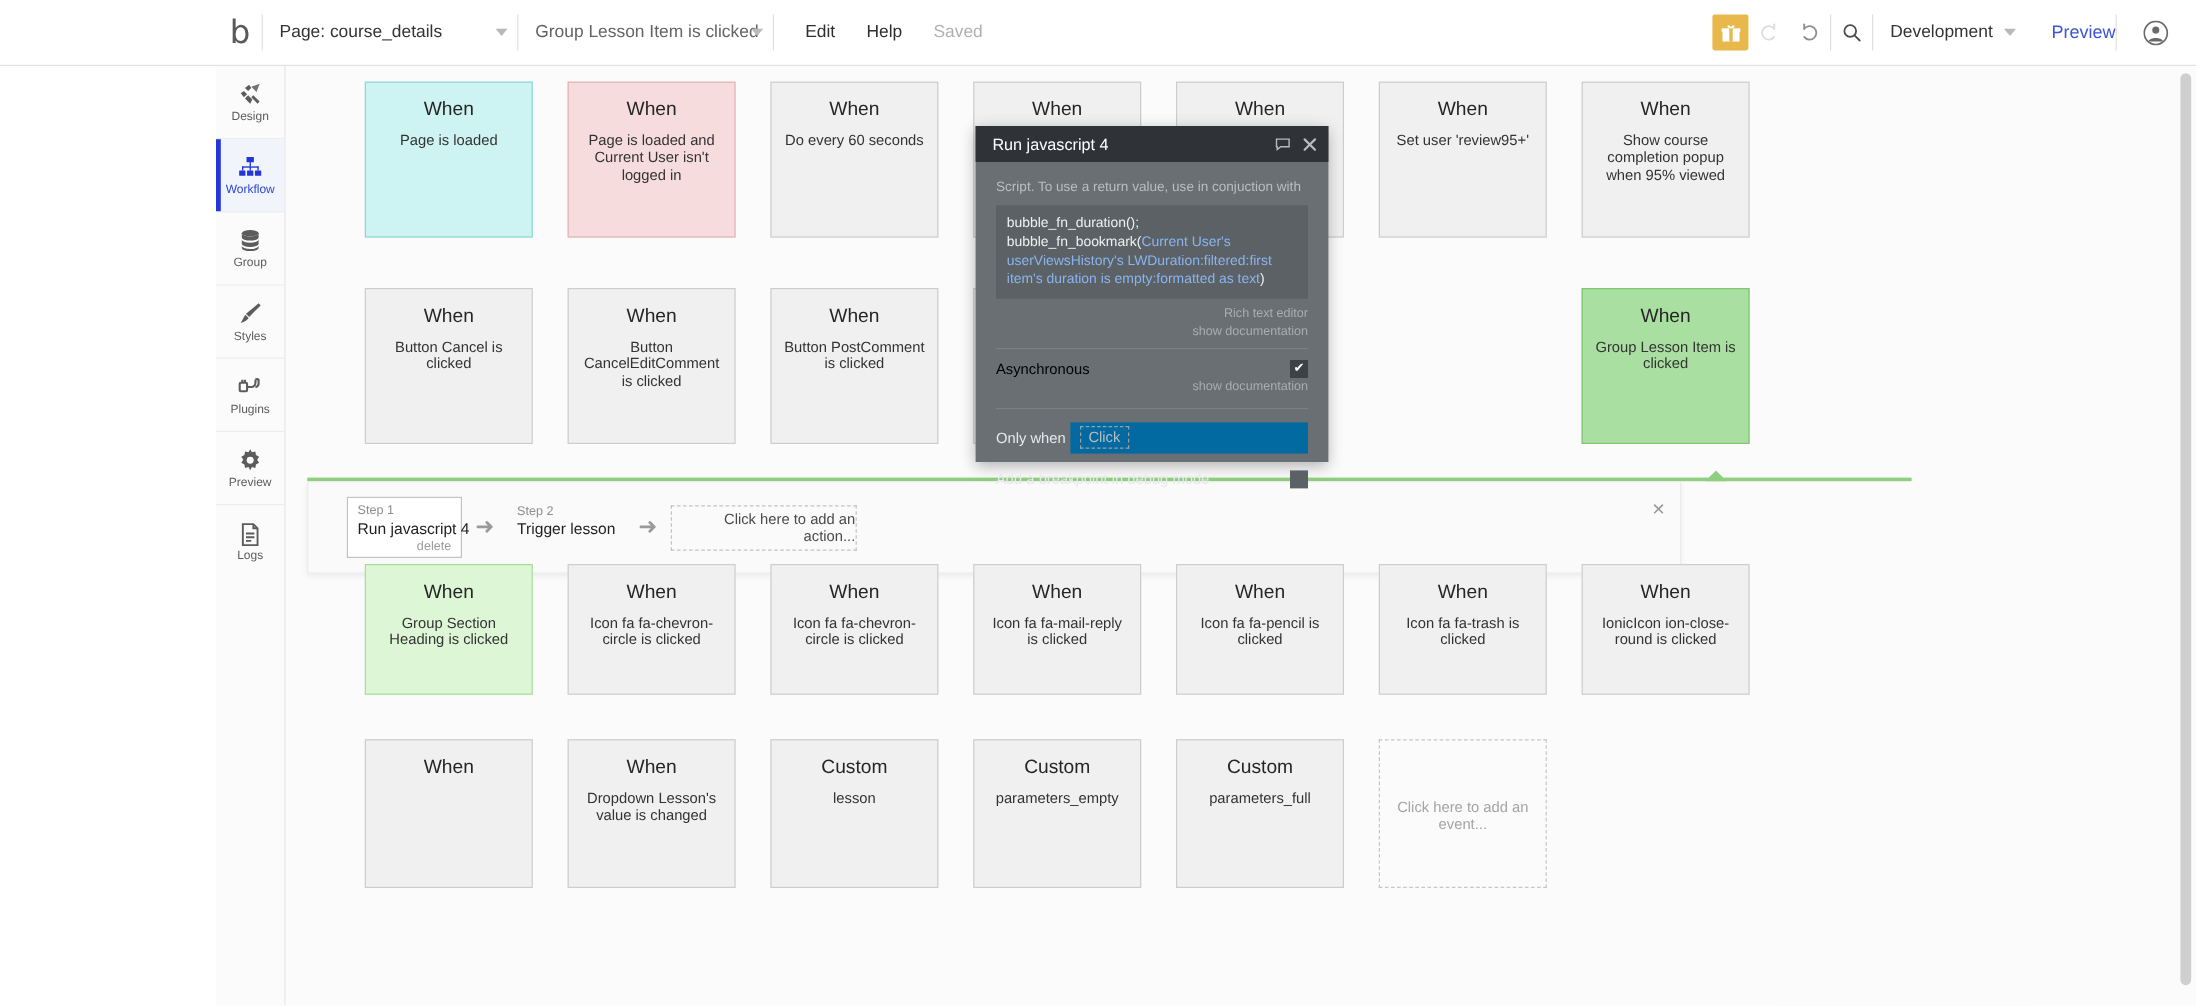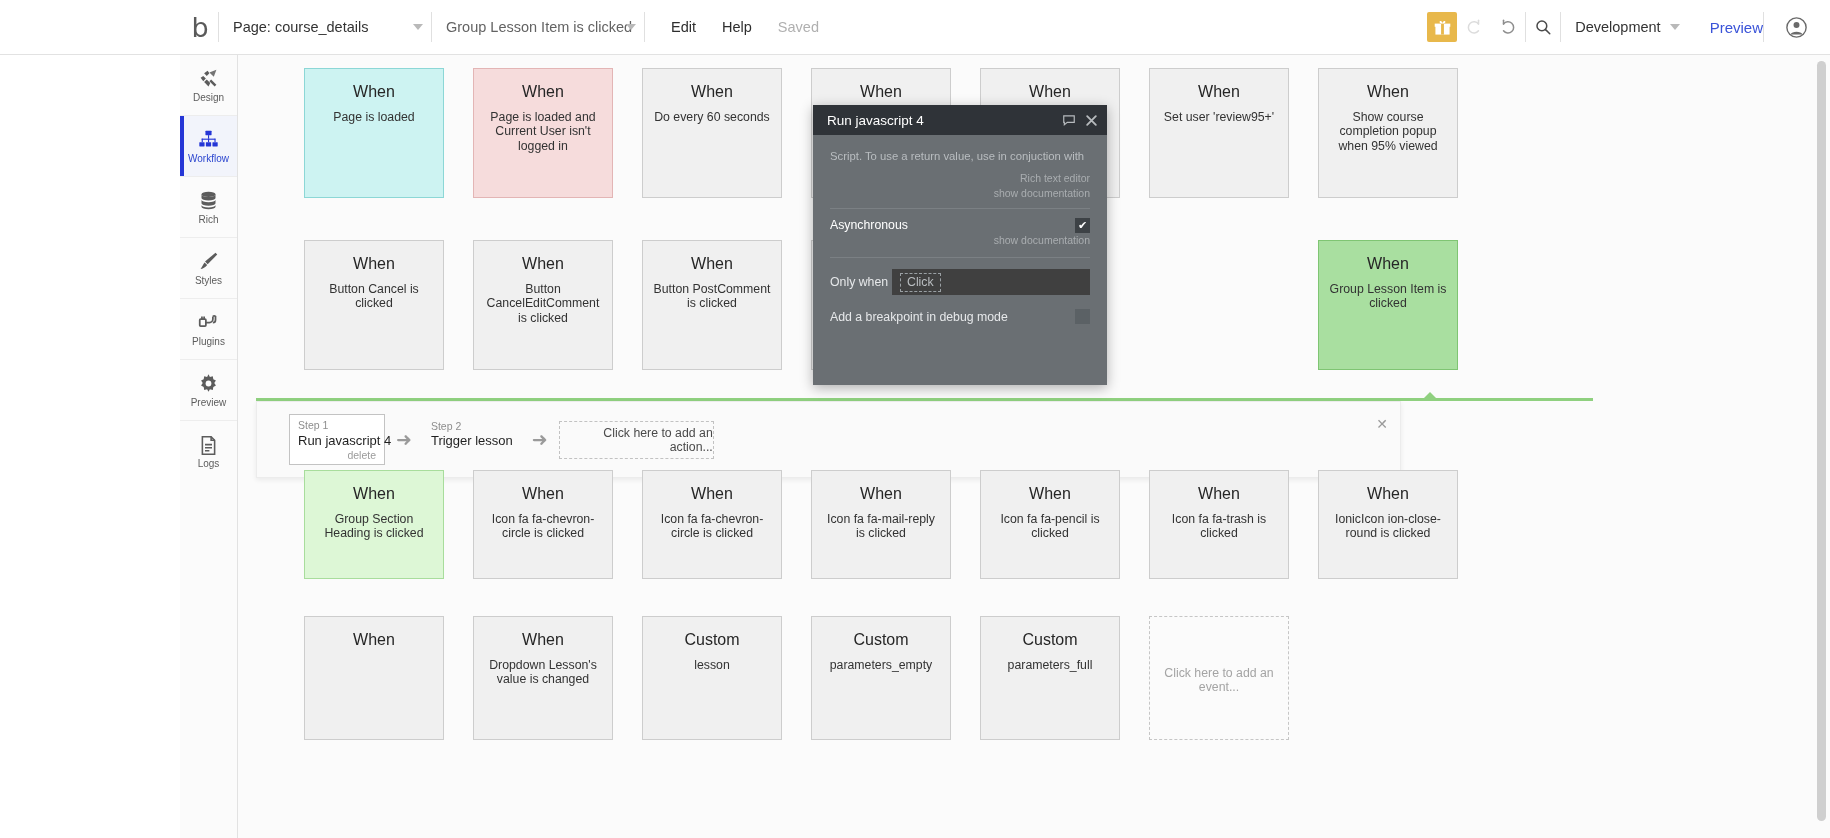--- a/index.html
+++ b/index.html
@@ -179,33 +179,33 @@
   .code-box {
     background: #5b6165; padding: 7px 9px 8px; font-size: 11.6px;
     line-height: 1.35; color: #f0f0f0; min-height: 62px; cursor: text;
     word-break: break-word;
   }
   .code-dyn { color: #8ab4f0; }
   .sub-note { font-size: 10.5px; color: #a9adb0; text-align: right; margin-top: 5px; line-height: 1.4; }
   .sub-link { font-size: 10.5px; color: #a9adb0; text-align: right; cursor: pointer; line-height: 1.4; }
   .divider-row { border-top: 1px solid #7b8084; margin-top: 7px; padding-top: 9px; }
   .check-row { display: flex; align-items: center; }
-  .check-label { font-size: 12.3px; color: #ffffff; }
+  .check-label { font-size: 12.3px; color: #000000; }
   .checkbox {
     margin-left: auto; width: 15px; height: 15px; background: #3d4246;
     display: flex; align-items: center; justify-content: center; cursor: pointer;
     color: #fff; font-size: 11px; line-height: 1;
   }
   .onlywhen-row {
     display: flex; align-items: center; margin-top: 10px;
     border-top: 1px solid #7b8084; padding-top: 11px;
   }
   .onlywhen-label { font-size: 12.3px; color: #e6e8ea; width: 62px; }
   .onlywhen-input {
-    flex: 1; height: 26px; background: #404040; display: flex; align-items: center;
+    flex: 1; height: 26px; background: #0369a1; display: flex; align-items: center;
     padding-left: 8px; cursor: text;
   }
   .onlywhen-ph {
     font-size: 12.3px; color: #b9bdc0; border: 1px dashed #9aa0a4; padding: 0 6px;
     line-height: 17px;
   }
   .bp-row { display: flex; align-items: center; margin-top: 14px; }
   .bp-label { font-size: 12.3px; color: #e6e8ea; }
   .bp-box {
     margin-left: auto; width: 15px; height: 15px; background: #5b6165; cursor: pointer;
@@ -310,21 +310,21 @@
   </div>
   <div class="sb-item">
     <span class="sb-ico">
       <svg width="21" height="21" viewBox="0 0 24 24" fill="#5c5c5c">
         <ellipse cx="12" cy="5" rx="8" ry="3"></ellipse>
         <path d="M4 5 v4 a8 3 0 0 0 16 0 V5 a8 3 0 0 1 -16 0"></path>
         <path d="M4 11 v4 a8 3 0 0 0 16 0 v-4 a8 3 0 0 1 -16 0"></path>
         <path d="M4 17 v2 a8 3 0 0 0 16 0 v-2 a8 3 0 0 1 -16 0"></path>
       </svg>
     </span>
-    <span class="sb-label">Rich</span>
+    <span class="sb-label">Group</span>
   </div>
   <div class="sb-item">
     <span class="sb-ico">
       <svg width="21" height="21" viewBox="0 0 24 24" fill="#5c5c5c">
         <path d="M20 2 L22 4 L11 15 L8 12 Z"></path>
         <path d="M7.5 13 L10.5 16 C9 18.5 5 20.5 3 20.5 C4.5 18.5 5.5 15.5 7.5 13 Z"></path>
       </svg>
     </span>
     <span class="sb-label">Styles</span>
   </div>
@@ -510,20 +510,24 @@
       </span>
       <span class="mh-ico">
         <svg width="13" height="13" viewBox="0 0 24 24" stroke="#b7bbbe" stroke-width="3.4" stroke-linecap="round">
           <path d="M4 4 L20 20 M20 4 L4 20"></path>
         </svg>
       </span>
     </span>
   </div>
   <div class="modal-body">
     <div class="field-label">Script. To use a return value, use in conjuction with</div>
+    <div class="code-box">
+      <div>bubble_fn_duration();</div>
+      <div><span>bubble_fn_bookmark(</span><span class="code-dyn">Current User's userViewsHistory's LWDuration:filtered:first item's duration is empty:formatted as text</span><span>)</span></div>
+    </div>
     <div class="sub-note">Rich text editor</div>
     <div class="sub-link">show documentation</div>
 
     <div class="divider-row">
       <div class="check-row">
         <span class="check-label">Asynchronous</span>
         <span class="checkbox">✔</span>
       </div>
       <div class="sub-link">show documentation</div>
     </div>

